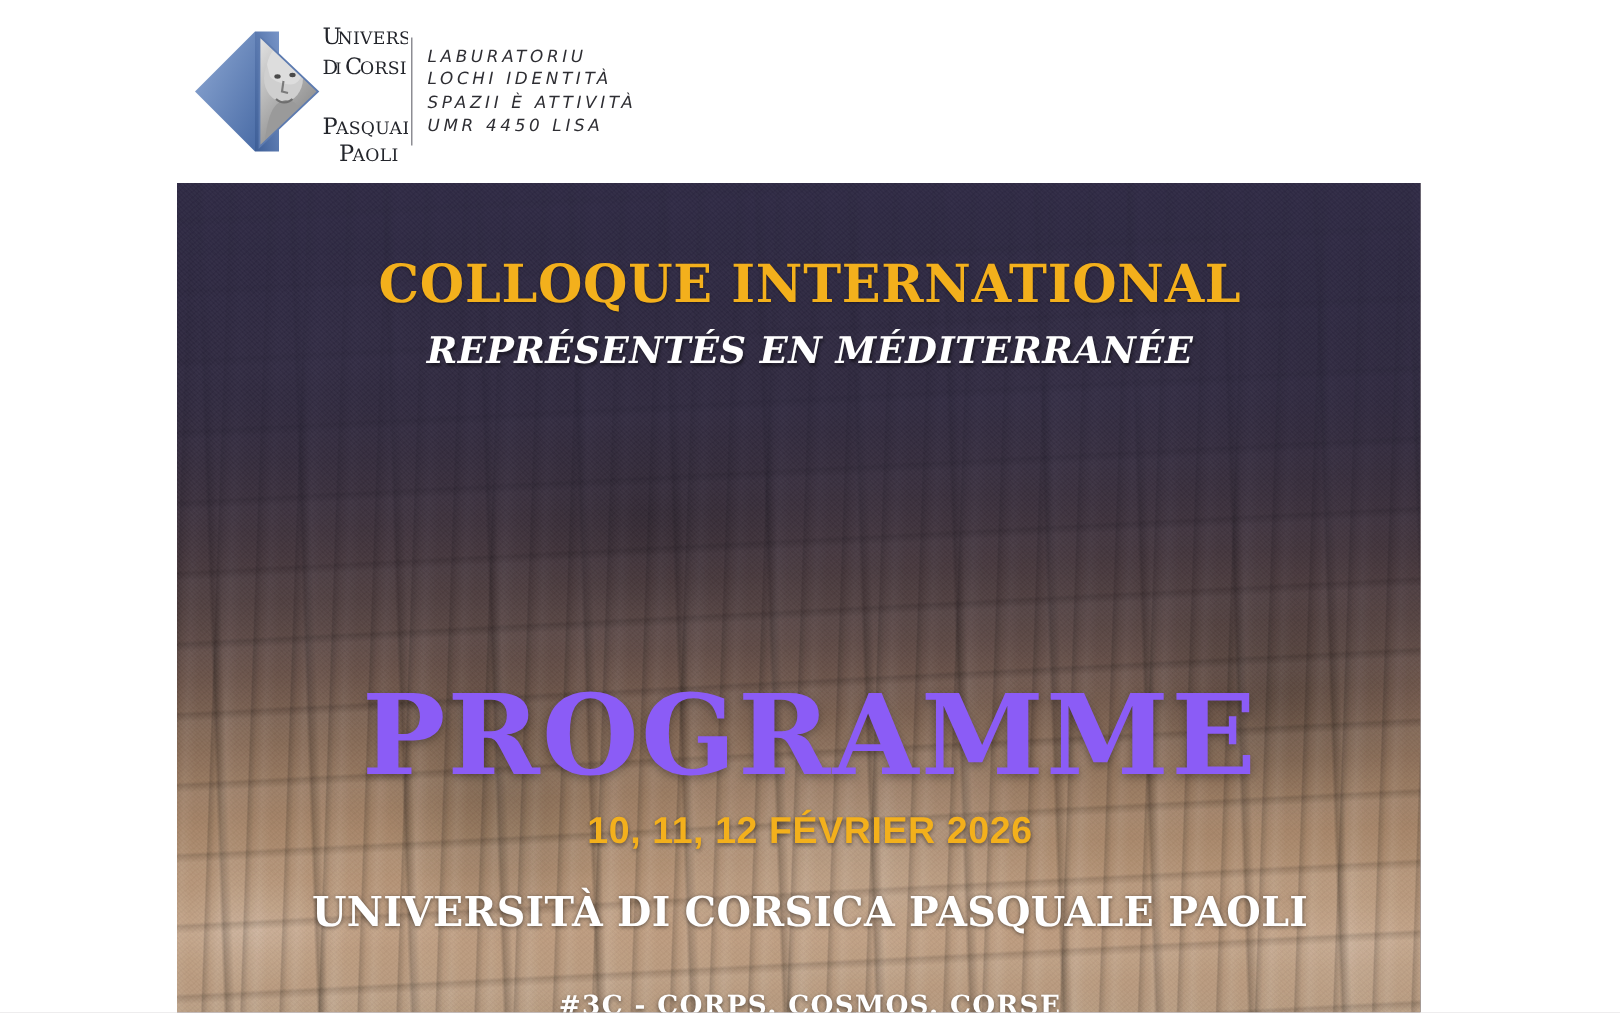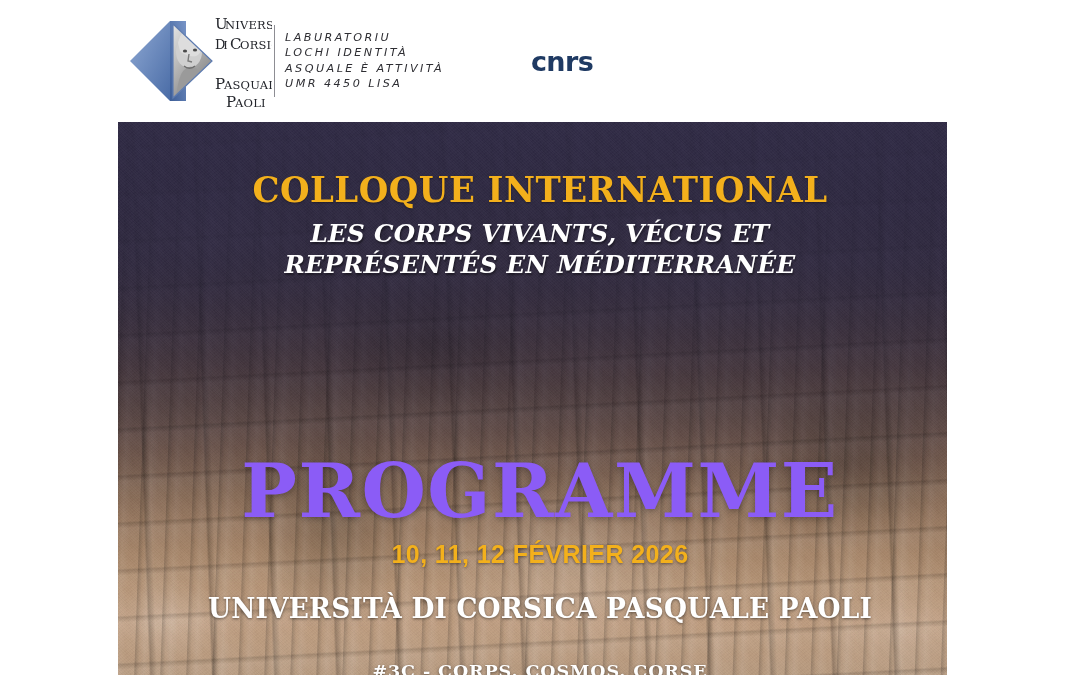--- a/index.html
+++ b/index.html
@@ -151,41 +151,31 @@
   <div id="poster-image">
     <div class="rock-base"></div>
     <div class="rock-tint"></div>
     <div class="rock-tint2"></div>
     <div class="rock-grain"></div>
   </div>
 
   <div class="txt" id="colloque-title">COLLOQUE INTERNATIONAL</div>
 
   <div class="txt" id="subtitle">
-    <div>LES CORPS VIVANTS, VÉCUS ET</div>
     <div>REPRÉSENTÉS EN MÉDITERRANÉE</div>
   </div>
 
   <div class="txt" id="programme-word">PROGRAMME</div>
 
   <div class="txt" id="event-date">10, 11, 12 FÉVRIER 2026</div>
 
   <div class="txt" id="event-place">UNIVERSITÀ DI CORSICA PASQUALE PAOLI</div>
 
   <div class="txt" id="event-hashtag">#3C - CORPS. COSMOS. CORSE</div>
 
-  <div id="cnrs-logo">
-    <svg width="82" height="82" viewBox="0 0 82 82" aria-hidden="true">
-      <path d="M41.5 1.5 C62 1.2 79.5 16 80.5 37 C81.5 57 68 78 47 80.5
-               C27 83 7 71 2.5 52 C-1.5 34 9 10 29 3.5 C33 2.2 37.3 1.6 41.5 1.5 Z" fill="#ffffff"></path>
-      <g fill="#1f3a63">
-        <text x="41" y="50.5" font-family="'DejaVu Sans','Liberation Sans',sans-serif" font-size="27" font-weight="700" text-anchor="middle" letter-spacing="-0.6">cnrs</text>
-      </g>
-    </svg>
-  </div>
 
   <div id="logo-bar">
 
     <div id="uni-logo">
       <svg width="146" height="108" viewBox="0 0 146 108" aria-hidden="true">
         <defs>
           <linearGradient id="blA" x1="0" y1="0" x2="1" y2="1">
             <stop offset="0" stop-color="#8fa9d4"></stop>
             <stop offset="1" stop-color="#4a6ca6"></stop>
           </linearGradient>
@@ -235,18 +225,18 @@
           <text x="109" y="100" font-size="11.5" letter-spacing=".2">AOLI</text>
         </g>
       </svg>
     </div>
 
     <div class="logo-divider"></div>
 
     <div id="lab-lines">
       <div>LABURATORIU</div>
       <div>LOCHI IDENTITÀ</div>
-      <div>ASQUALE È ATTIVITÀ</div>
+      <div>SPAZII È ATTIVITÀ</div>
       <div>UMR 4450 LISA</div>
     </div>
   </div>
 
 </div>
 
 </body></html>

